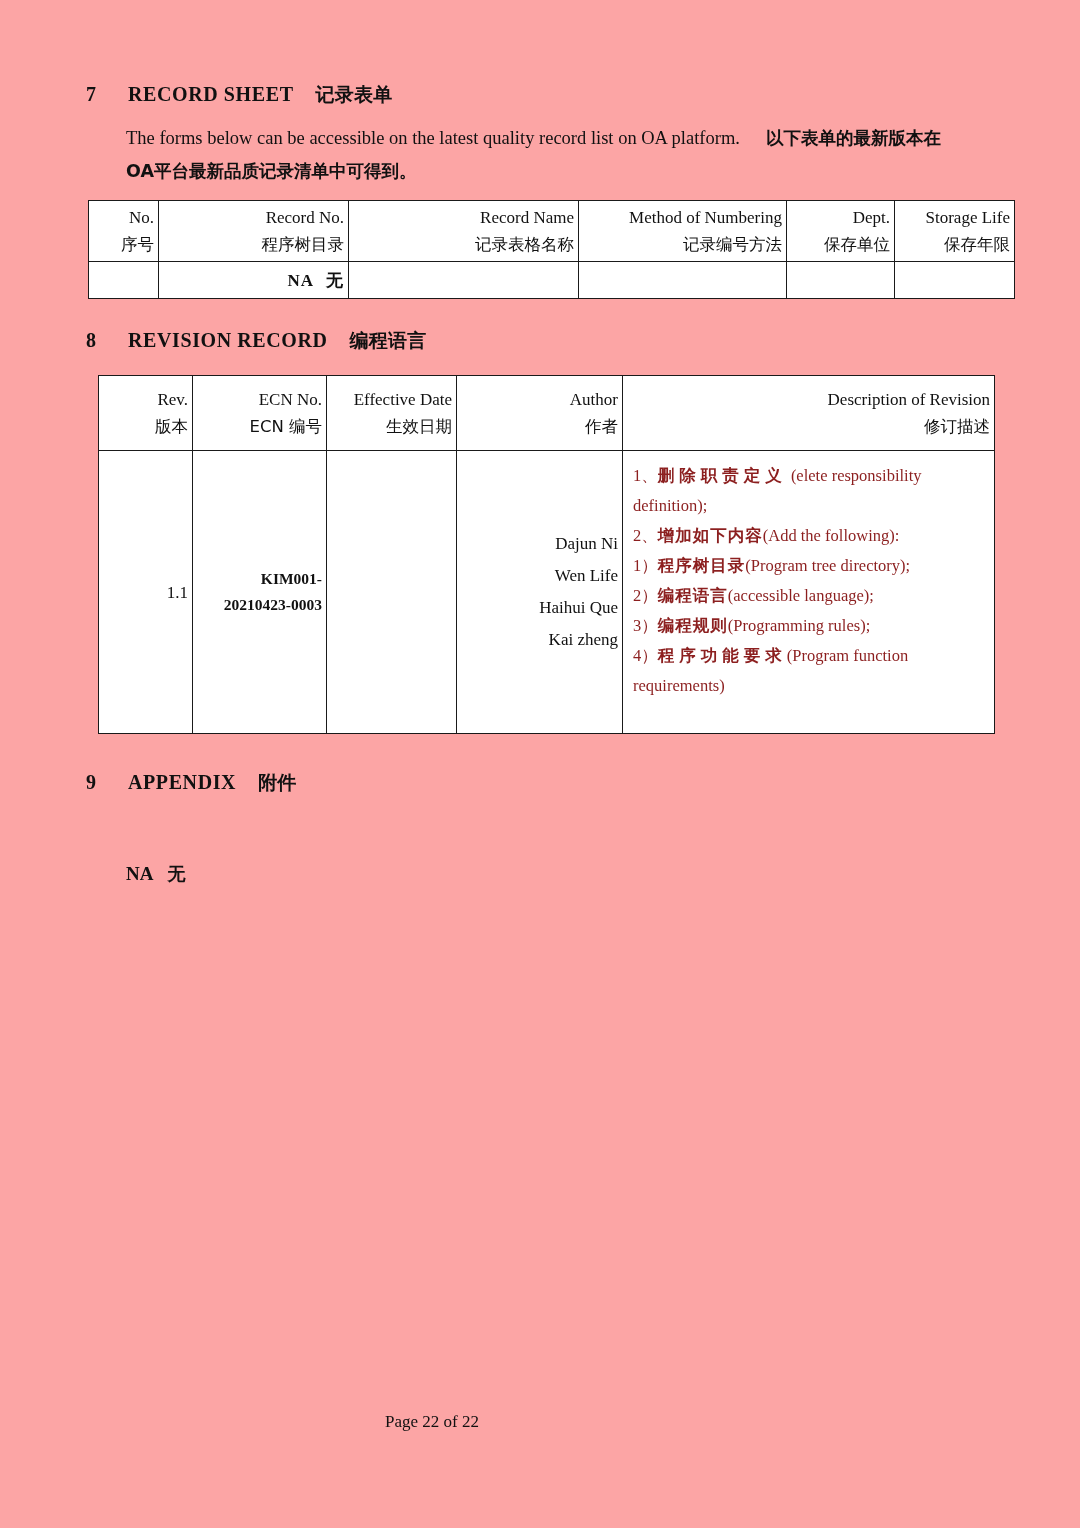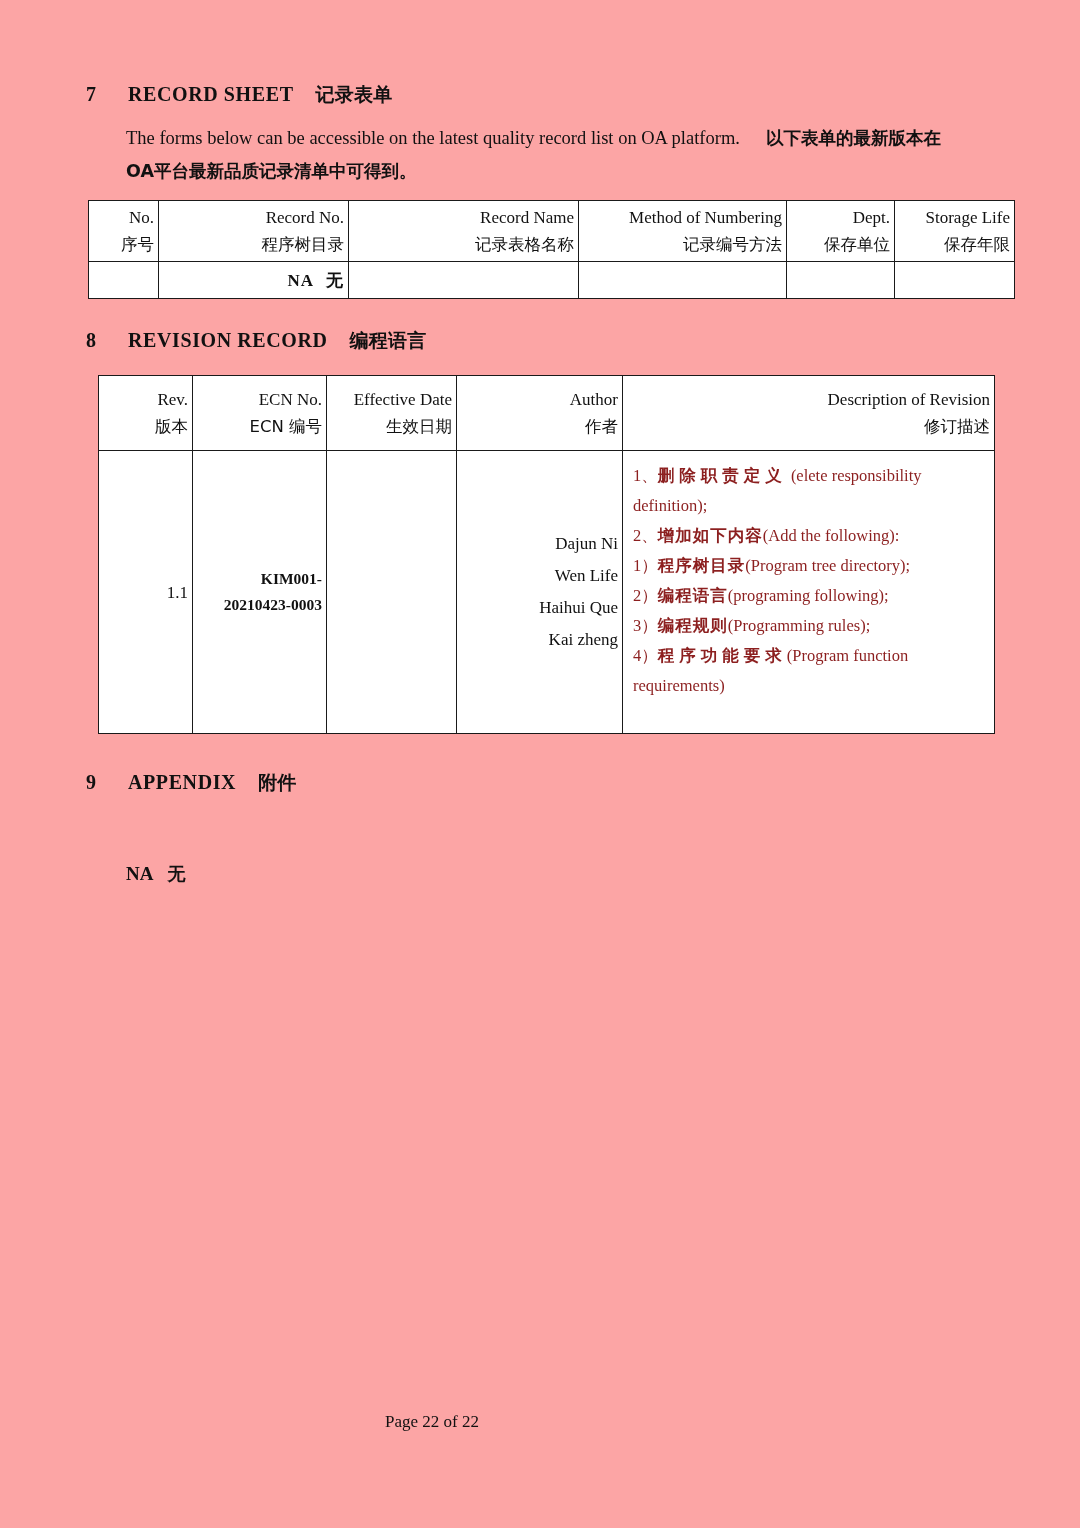--- a/index.html
+++ b/index.html
@@ -286,21 +286,21 @@
 
           <div class="desc-line">
             <span class="marker">2、</span><span class="cnb">增加如下内容</span><span class="enr">(Add the following):</span>
           </div>
 
           <div class="desc-line">
             <span class="marker">1）</span><span class="cnb">程序树目录</span><span class="enr">(Program tree directory);</span>
           </div>
 
           <div class="desc-line">
-            <span class="marker">2）</span><span class="cnb">编程语言</span><span class="enr">(programing following);</span>
+            <span class="marker">2）</span><span class="cnb">编程语言</span><span class="enr">(accessible language);</span>
           </div>
 
           <div class="desc-line">
             <span class="marker">3）</span><span class="cnb">编程规则</span><span class="enr">(Programming rules);</span>
           </div>
 
           <div class="desc-line">
             <span class="marker">4）</span><span class="cnb spaced">程序功能要求</span><span class="enr">(Program  function</span>
           </div>
           <div class="desc-cont">requirements)</div>

